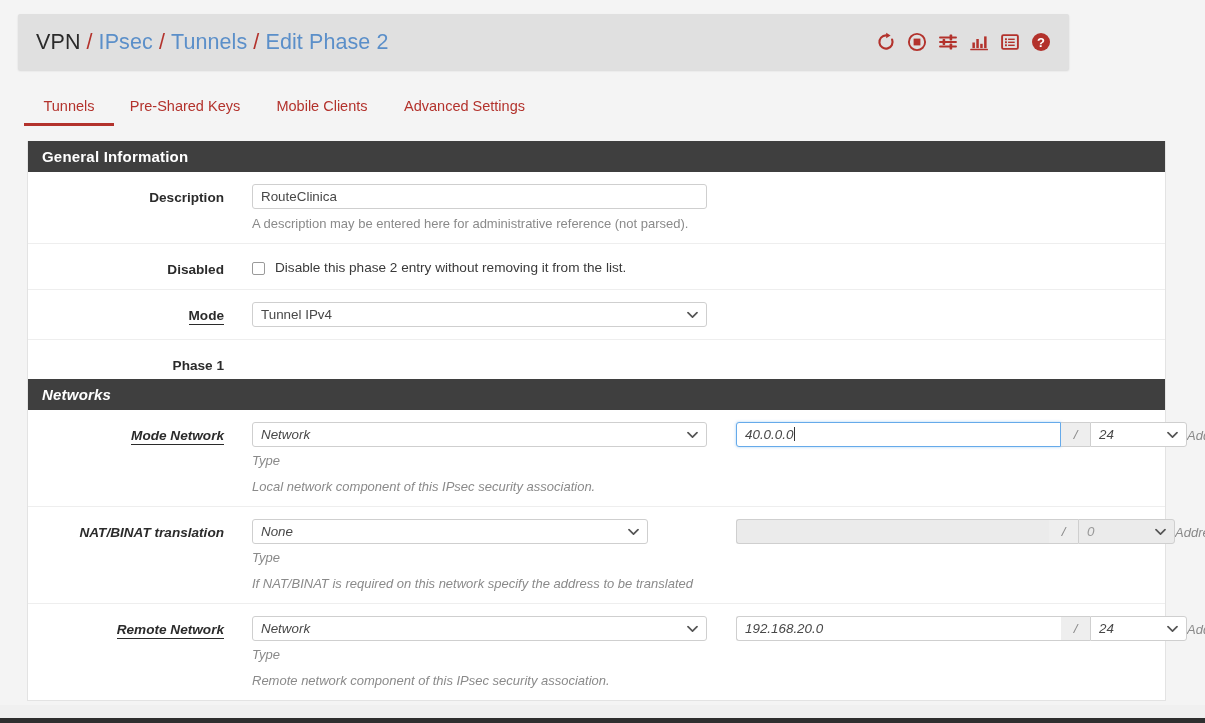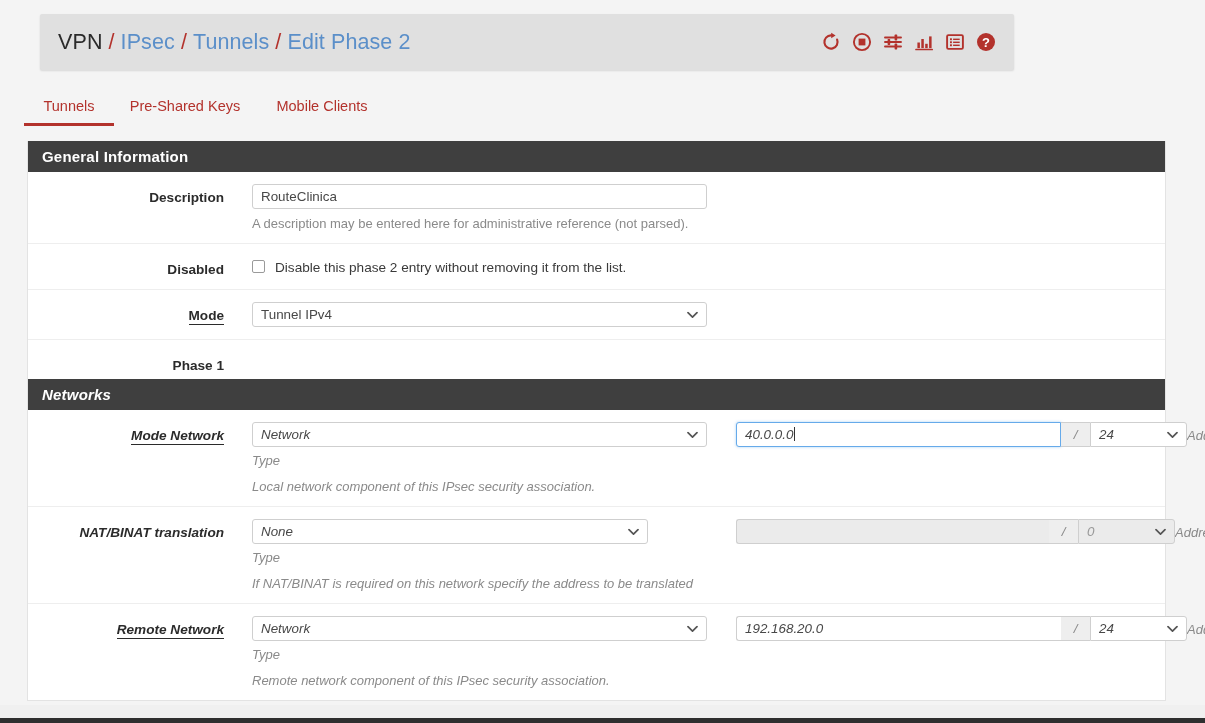--- a/index.html
+++ b/index.html
@@ -7,22 +7,22 @@
     margin: 0; padding: 0;
     width: 1205px; height: 723px;
     background: #f4f4f4;
     font-family: "Liberation Sans", sans-serif;
     -webkit-font-smoothing: antialiased;
   }
 
   
   .page-header {
     position: absolute;
-    left: 40px; top: 14px;
-    width: 974px; height: 56px;
+    left: 18px; top: 14px;
+    width: 1051px; height: 56px;
     background: #e0e0e0;
     border-radius: 2px;
     box-shadow: 0 1px 2px rgba(0,0,0,0.12);
     display: flex;
     align-items: center;
     padding: 0 18px 0 18px;
   }
   .breadcrumb {
     font-size: 21.5px;
     letter-spacing: 0.1px;
@@ -174,21 +174,21 @@
   .sublabel {
     font-size: 13px;
     color: #8a8a8a;
     margin-top: 6px;
   }
 
   
   .desc-input { width: 455px; }
 
   
-  .cbrow { display: flex; align-items: flex-start; padding-top: 4px; }
+  .cbrow { display: flex; align-items: flex-end; padding-top: 4px; }
   .cbox {
     width: 13px; height: 13px;
     border: 1px solid #9a9a9a;
     border-radius: 2px;
     background: #fff;
     margin-right: 10px;
     flex: 0 0 13px;
     cursor: pointer;
   }
   .cblabel { font-size: 13.6px; color: #3a3a3a; }
@@ -320,20 +320,23 @@
 
 <div class="tabbar">
   <div class="tab t0 active">
     <span>Tunnels</span>
   </div>
   <div class="tab t2">
     <span>Pre-Shared Keys</span>
   </div>
   <div class="tab t1">
     <span>Mobile Clients</span>
+  </div>
+  <div class="tab t3">
+    <span>Advanced Settings</span>
   </div>
 </div>
 
 <div class="panel" style="top:141px;">
   <div class="panel-heading">General Information</div>
 
   <div class="row first">
     <div class="row-label">Description</div>
     <div class="row-body">
       <div class="text-input desc-input" placeholder="">RouteClinica</div>

